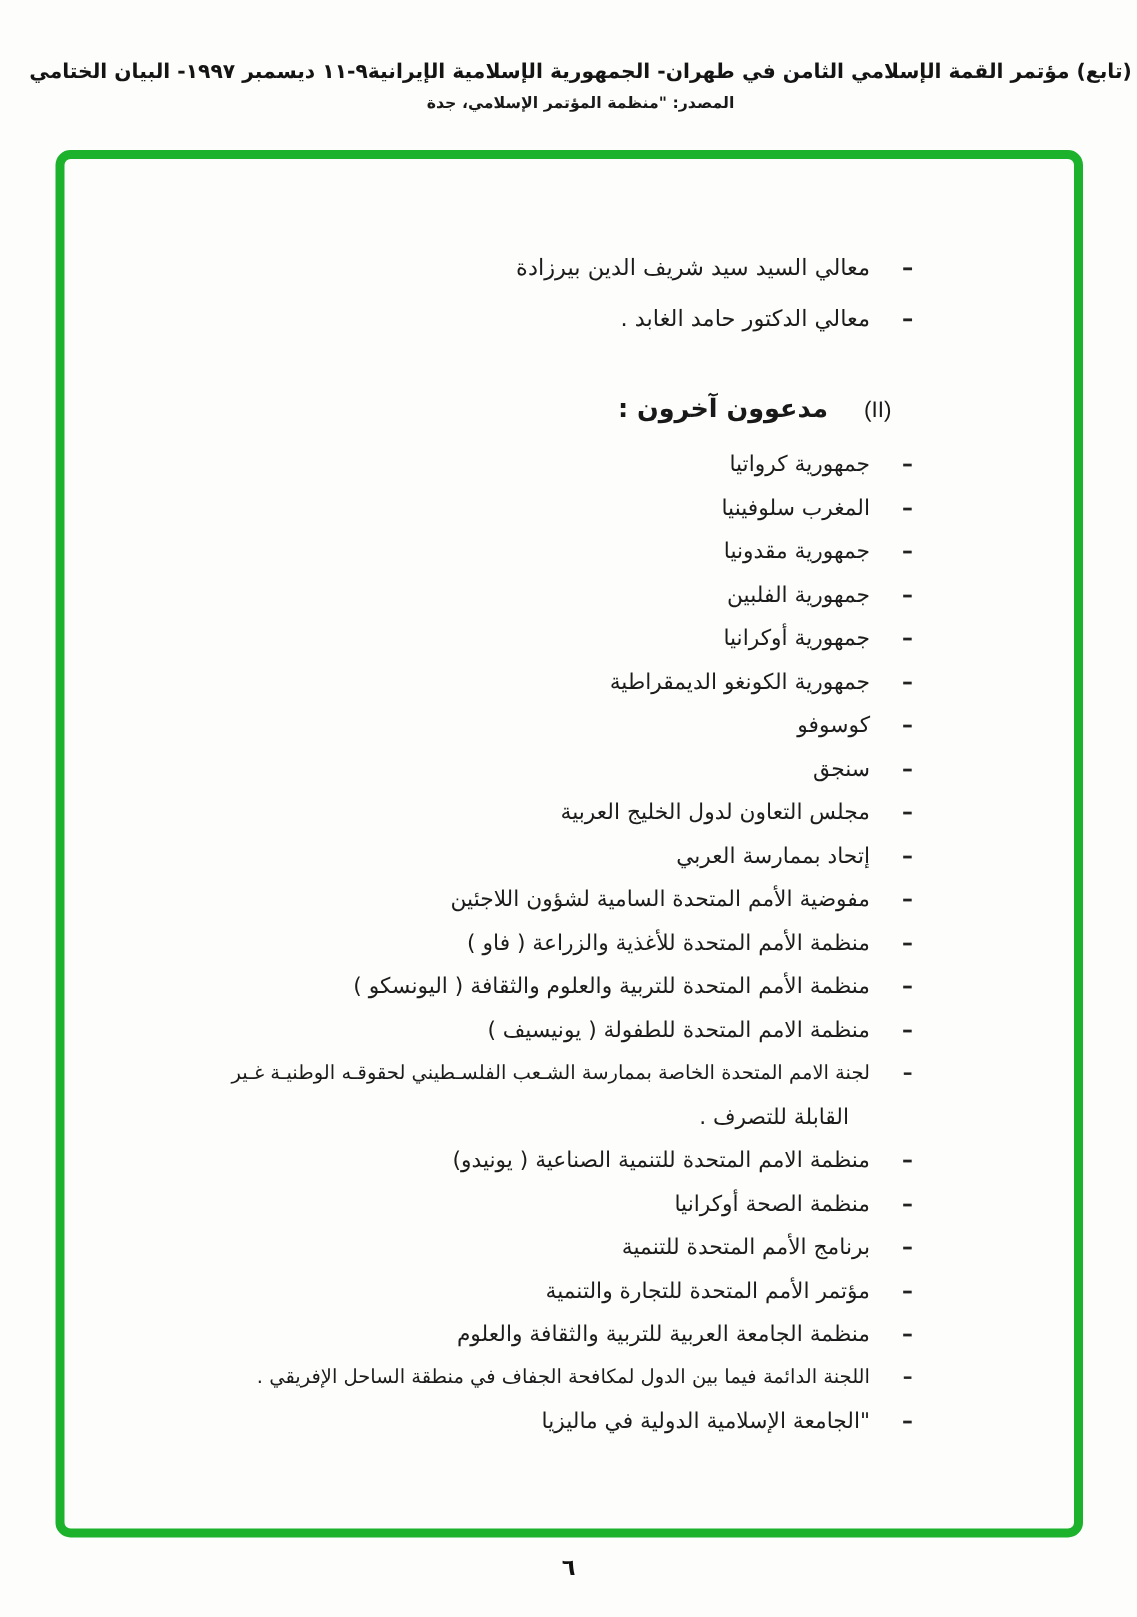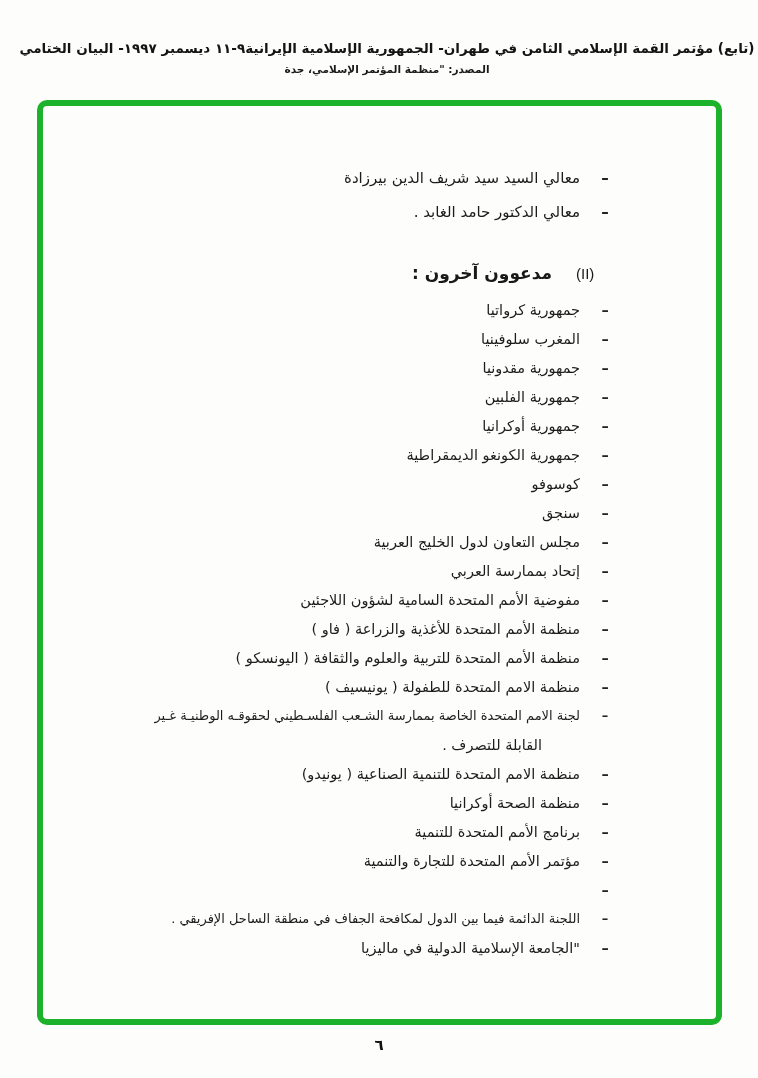--- a/index.html
+++ b/index.html
@@ -72,21 +72,21 @@
   .heading .marker {
     flex: 0 0 40px;
     font-weight: normal;
     font-size: 15px;
     font-family: Liberation Sans, sans-serif;
     text-align: left;
   }
   .heading .title { margin-right: 24px; letter-spacing: 0.5px; }
   .invitees { margin-top: 4px; }
   .row.long { font-size: 13px; }
-  .row.cont .txt { margin-right: 74px; }
+  .row.cont .txt { margin-right: 50px; }
   .pagenum {
     position: absolute;
     top: 1036px; left: 0; right: 0;
     text-align: center;
     font-size: 15px;
     font-weight: bold;
     color: #111;
   }
 </style>
 </head>
@@ -191,20 +191,21 @@
       <div class="row">
         <span class="dash">–</span>
         <span class="txt">برنامج الأمم المتحدة للتنمية</span>
       </div>
       <div class="row">
         <span class="dash">–</span>
         <span class="txt">مؤتمر الأمم المتحدة للتجارة والتنمية</span>
       </div>
       <div class="row">
         <span class="dash">–</span>
+        <span class="txt">منظمة الجامعة العربية للتربية والثقافة والعلوم</span>
       </div>
       <div class="row long">
         <span class="dash">–</span>
         <span class="txt">اللجنة الدائمة فيما بين الدول لمكافحة الجفاف في منطقة الساحل الإفريقي .</span>
       </div>
       <div class="row">
         <span class="dash">–</span>
         <span class="txt">"الجامعة الإسلامية الدولية في ماليزيا</span>
       </div>
     </div>

